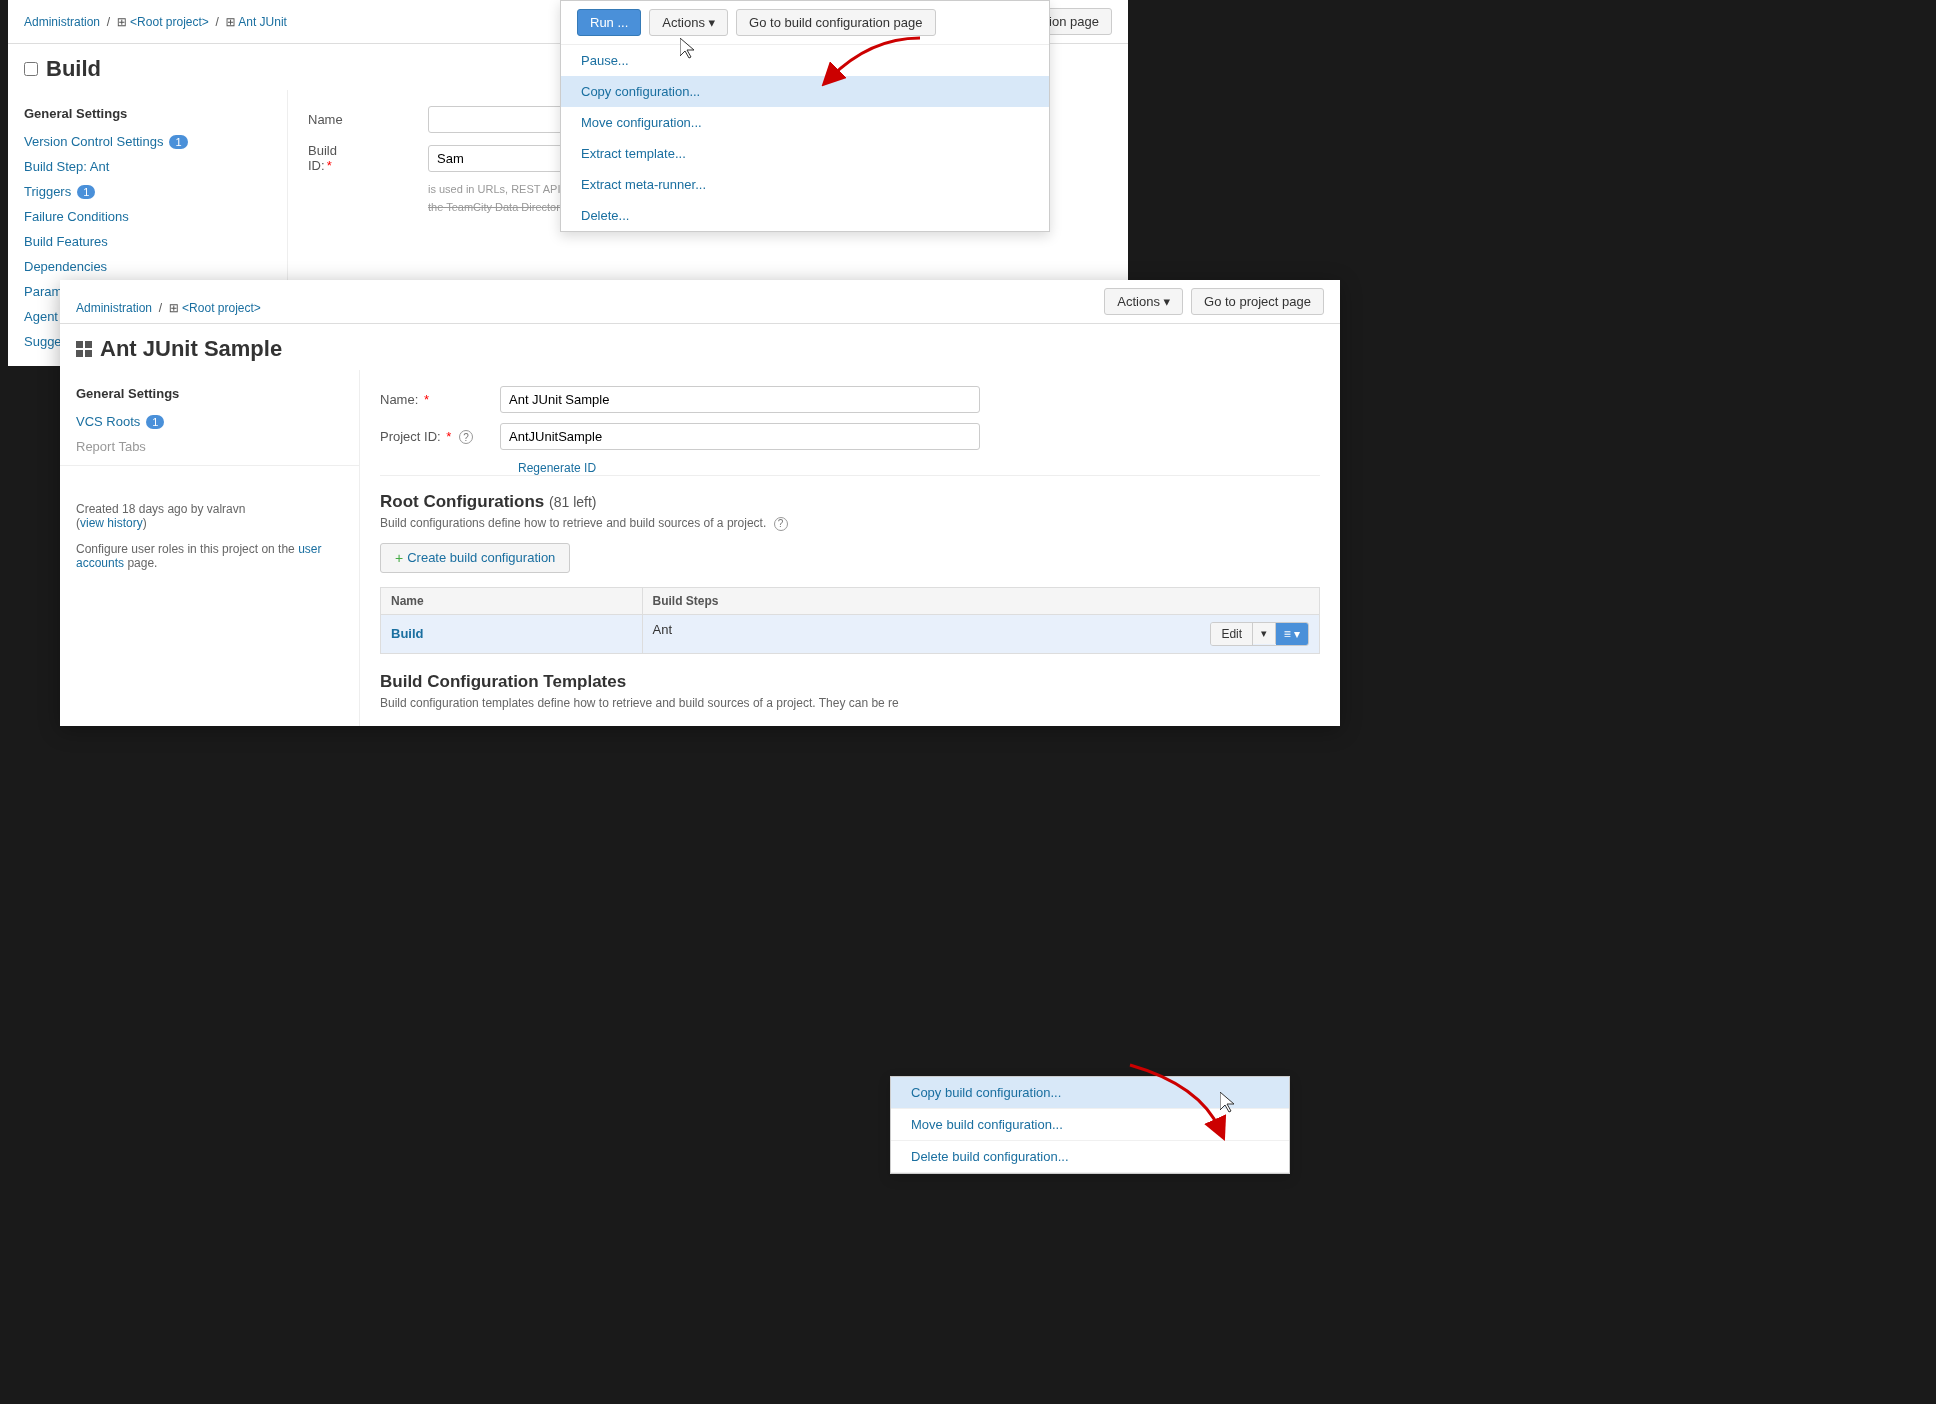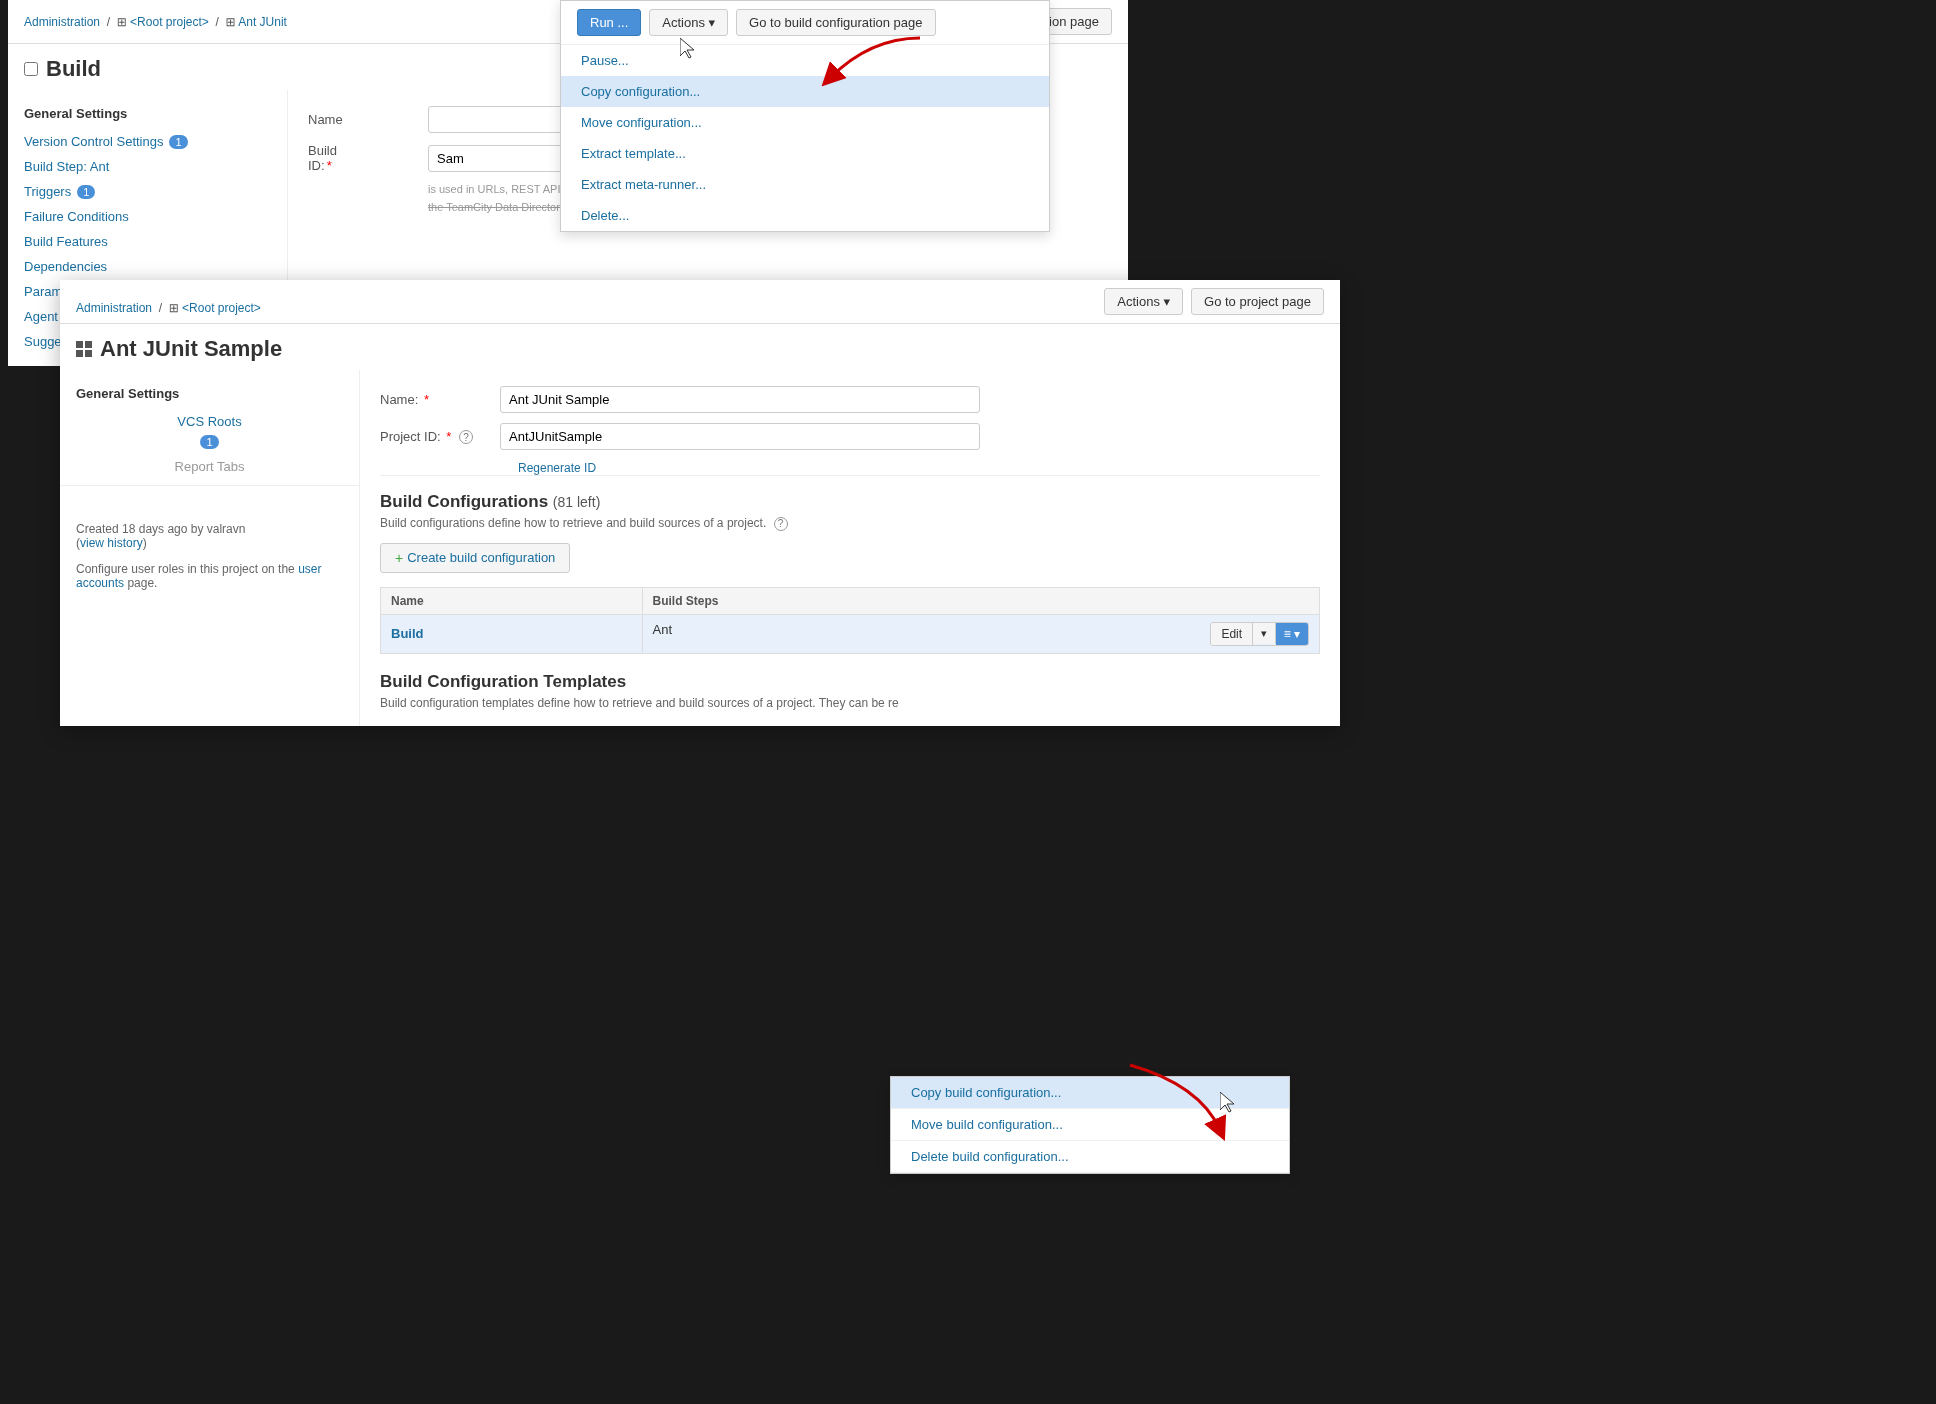--- a/index.html
+++ b/index.html
@@ -278,21 +278,20 @@
       color: #333;
     }
 
     .fg-sidebar-item {
       padding: 5px 16px;
       color: #1a6fa0;
       cursor: pointer;
       display: flex;
       align-items: center;
       gap: 6px;
-      flex-direction: column;
     }
     .fg-sidebar-item.disabled { color: #999; cursor: default; }
 
     .fg-sidebar-footer {
       padding: 16px;
       font-size: 12px;
       color: #666;
       margin-top: 20px;
     }
     .fg-sidebar-footer a { color: #1a6fa0; }
@@ -560,21 +559,21 @@
         <input class="form-input" value="AntJUnitSample" style="">
       </div>
       <div style="margin-left:130px;">
         <a class="regen-link">Regenerate ID</a>
       </div>
 
       <hr style="border:none;border-top:1px solid #eee;margin-bottom:16px;">
 
       
       <div class="section-title">
-        <span>Build Configurations</span>
+        <span>Root Configurations</span>
         <span class="section-count">(81 left)</span>
       </div>
       <div class="section-desc">
         <span>Build configurations define how to retrieve and build sources of a project.</span>
         <span class="help-icon">?</span>
       </div>
 
       <button class="create-btn">
         <span class="plus">+</span>
         <span>Create build configuration</span>

